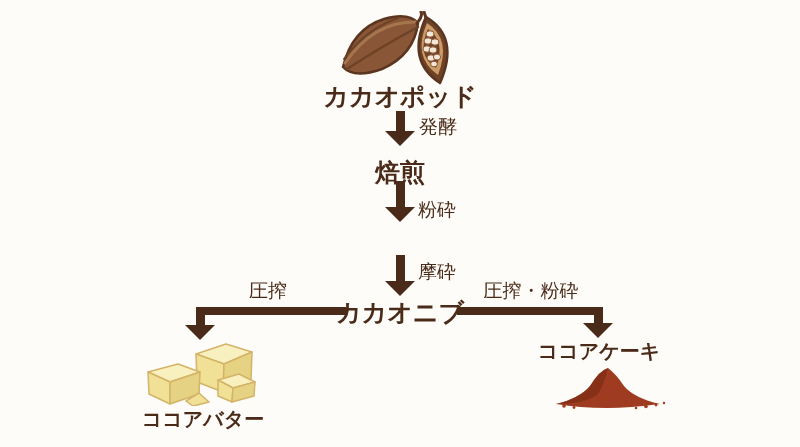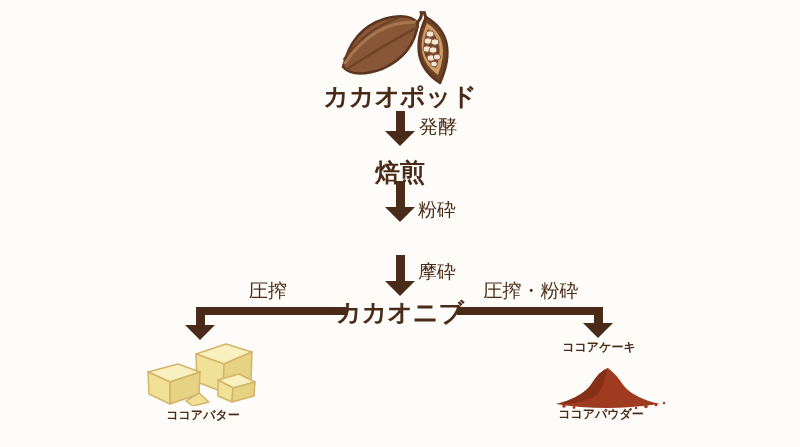--- a/index.html
+++ b/index.html
@@ -19,21 +19,21 @@
   }
   .node{
     position:absolute;
     transform:translateX(-50%);
     font-size:25px;
     font-weight:800;
     color:var(--ink,#4A2A18);
     white-space:nowrap;
     line-height:1;
   }
-  .node.small{font-size:12px;}
+  .node.small{font-size:20px;}
   .proc{
     position:absolute;
     font-size:19px;
     font-weight:400;
     color:var(--ink,#4A2A18);
     white-space:nowrap;
     line-height:1;
   }
   .proc.centered{transform:translateX(-50%);}
   .varrow{
@@ -151,15 +151,14 @@
     <g style="fill:var(--powder,#9E3B20);">
       <circle cx="14" cy="42" r="1.8"></circle>
       <circle cx="24" cy="43.5" r="1.4"></circle>
       <circle cx="96" cy="42.5" r="1.8"></circle>
       <circle cx="106" cy="41" r="1.4"></circle>
       <circle cx="114" cy="39" r="1.2"></circle>
       <circle cx="86" cy="44" r="1.3"></circle>
     </g>
   </svg>
 
-  <div class="node small" style="left:601px;top:408px;">ココアパウダー</div>
 
 </div>
 
 </body></html>

